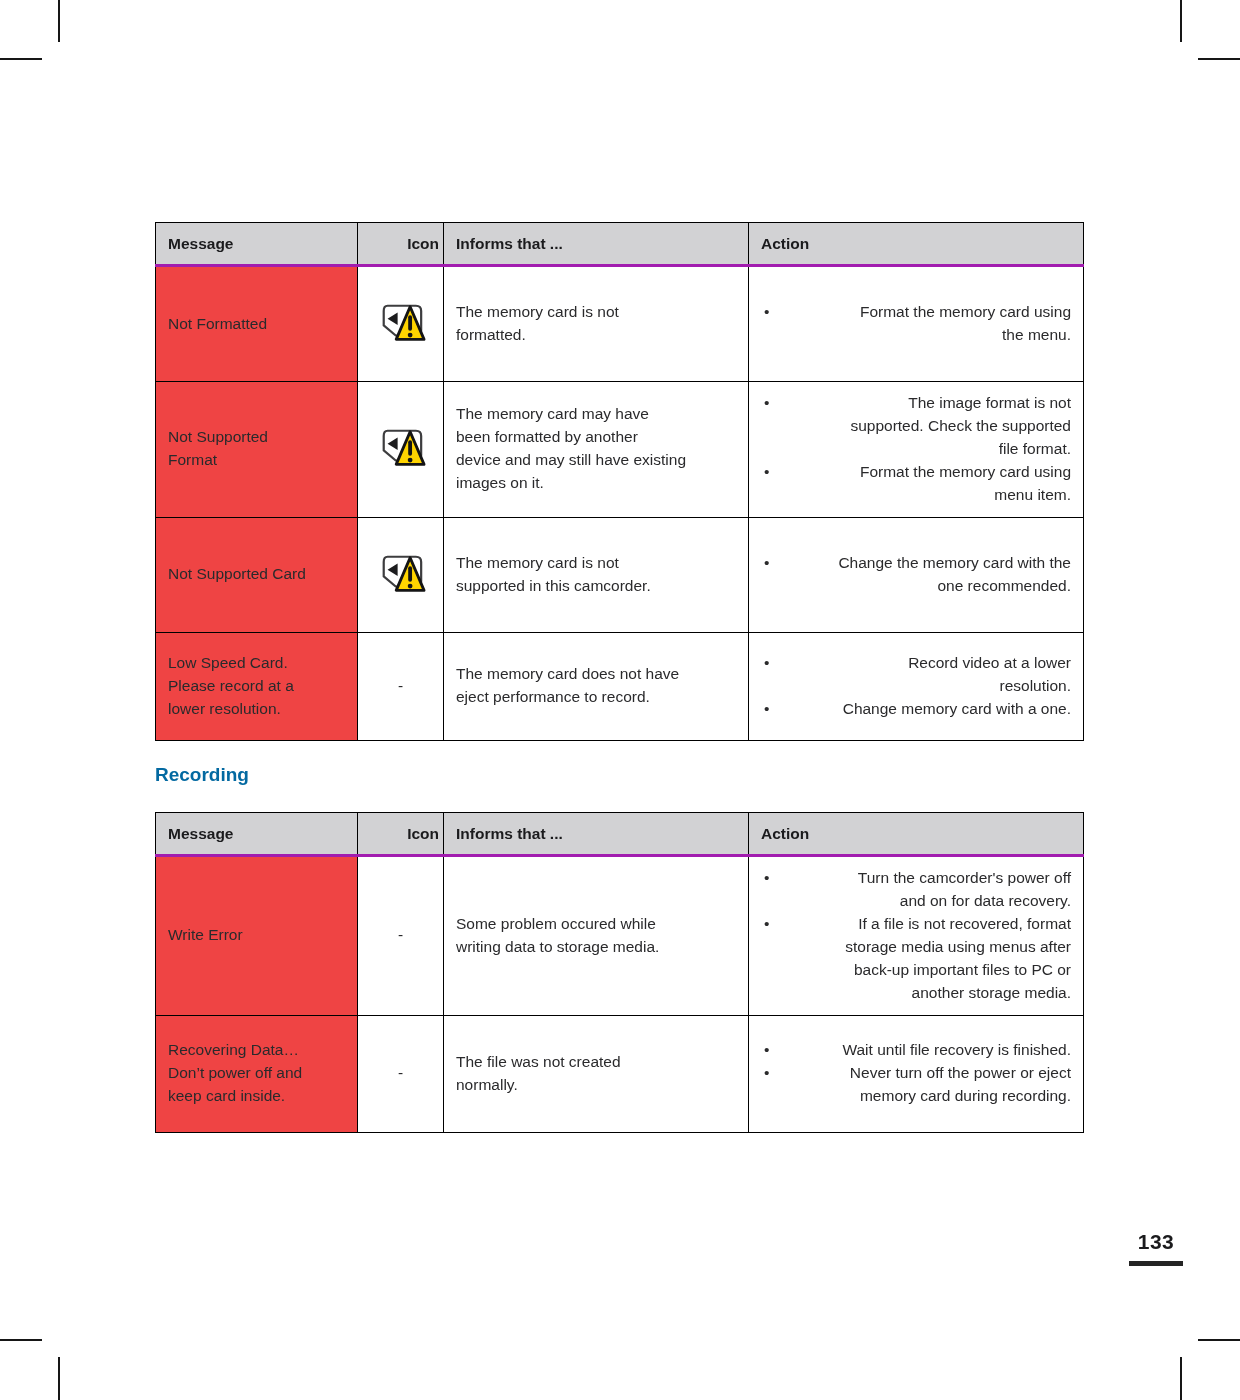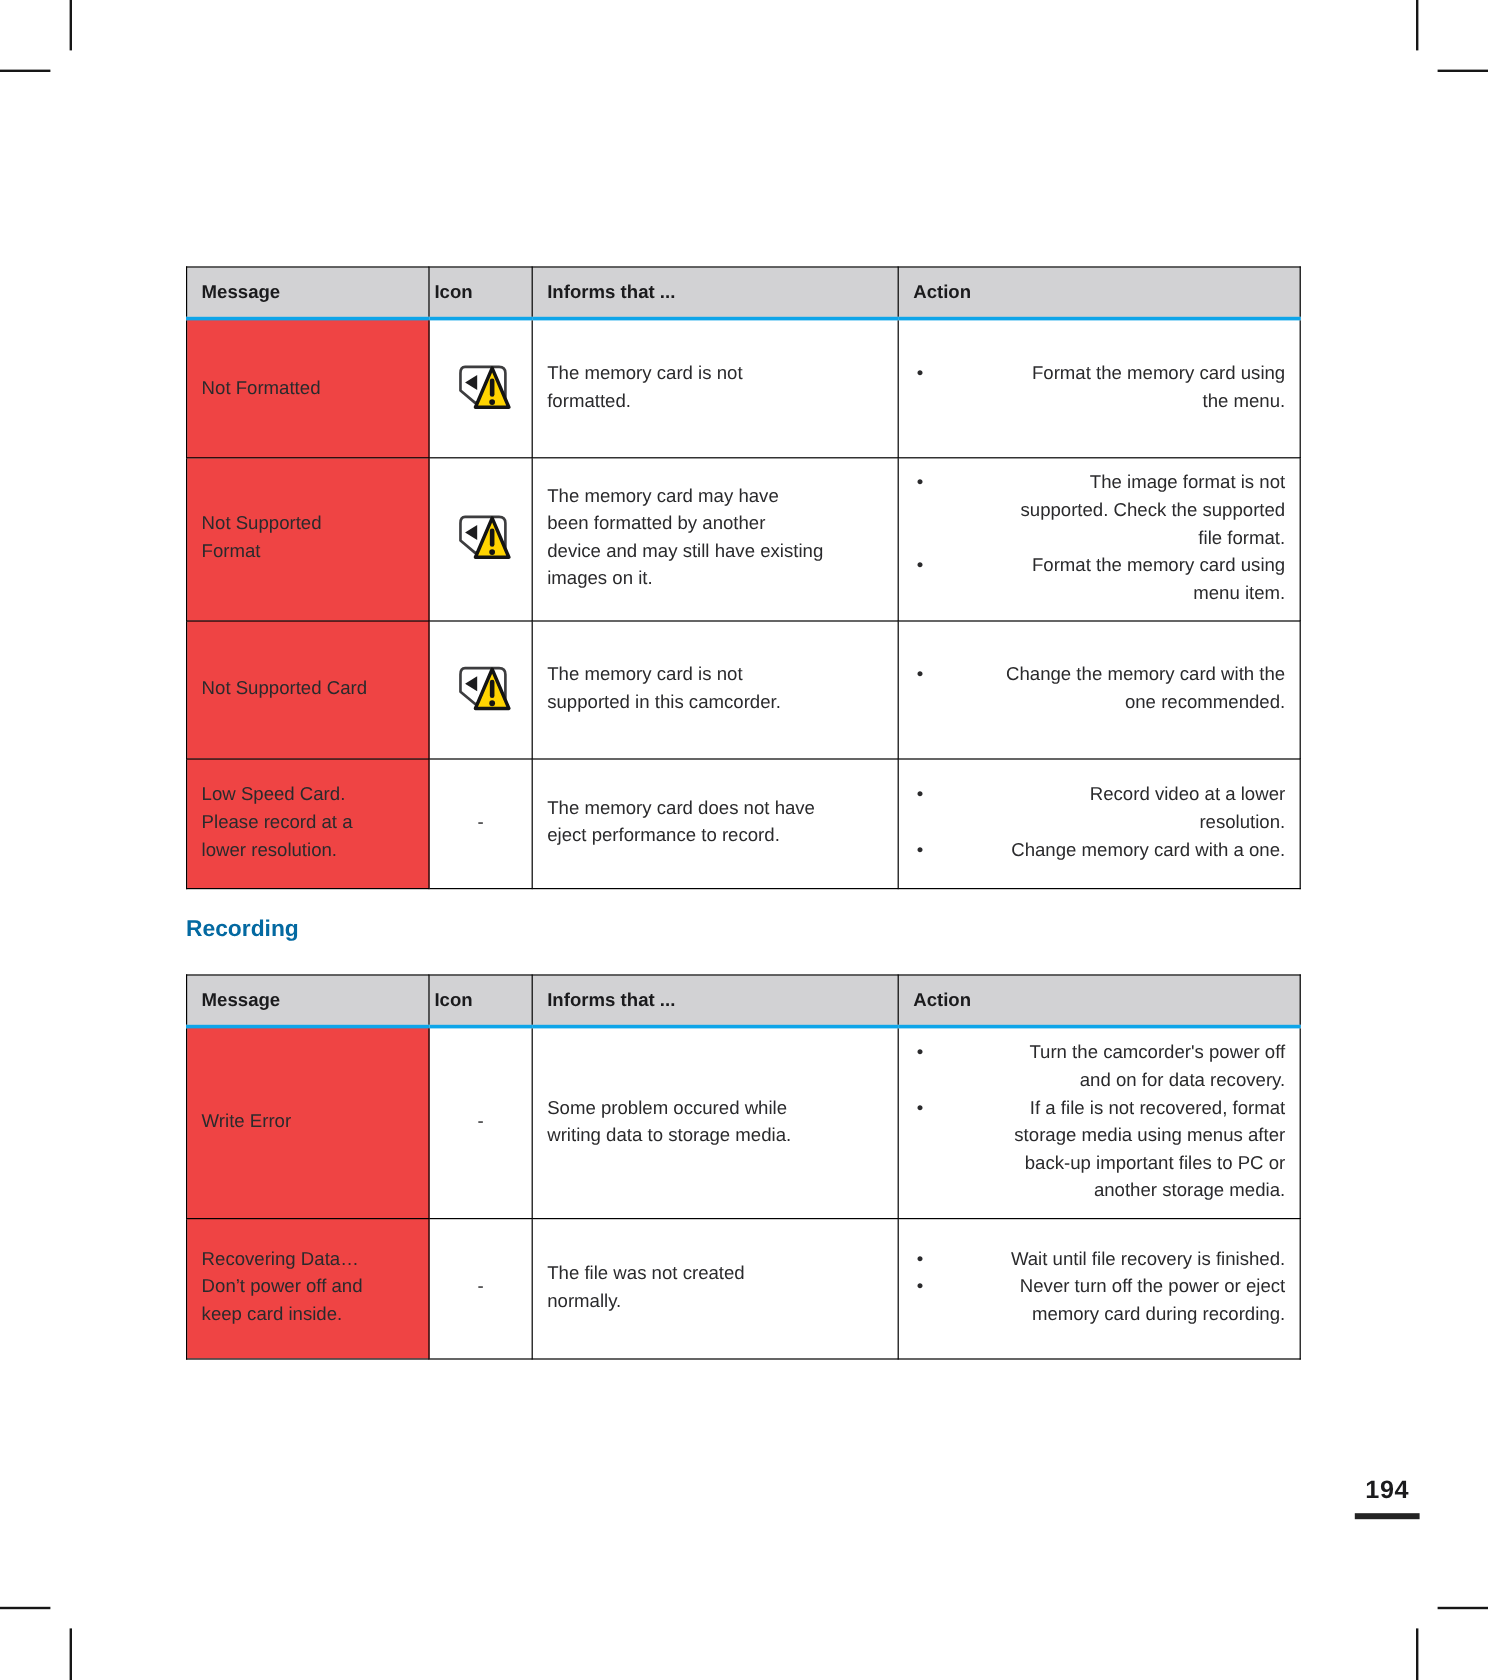--- a/index.html
+++ b/index.html
@@ -18,25 +18,25 @@
   }
   #table1 { top:222px; }
   #table2 { top:812px; }
   col.c-msg    { width:202px; }
   col.c-icon   { width:86px;  }
   col.c-informs{ width:305px; }
   col.c-action { width:335px; }
 
   table.msg-table th, table.msg-table td { border:1px solid #000000; }
   table.msg-table thead th {
-    background:#d2d2d4; border-bottom:3px solid #0ea5e9;
+    background:#d2d2d4; border-bottom:3px solid #a21caf;
     height:41px; font-size:15.5px; font-weight:bold; text-align:left;
     padding:0 12px; color:#1b1b1d; vertical-align:middle;
   }
-  table.msg-table thead th:nth-child(2) { text-align:left; padding:0 4px; }
+  table.msg-table thead th:nth-child(2) { text-align:right; padding:0 4px; }
 
   table.msg-table td {
     font-size:15.5px; line-height:1.48; vertical-align:middle;
     padding:10px 12px; color:#2a2a2c;
   }
   td.msg { background:#ef4444; white-space:pre-line; }
   td.icon-cell { text-align:center; padding:0; }
   td.icon-cell svg { display:block; margin:0 auto; }
   td.informs { white-space:pre-line; }
   td.action { padding-left:12px;text-align:right; }
@@ -218,17 +218,17 @@
               <li>Wait until file recovery is finished.</li>
               <li>Never turn off the power or eject
 memory card during recording.</li>
             </ul>
           </td>
         </tr>
       </tbody>
   </table>
 
   <div id="pageno">
-    <div class="num">194</div>
+    <div class="num">133</div>
     <div class="bar"></div>
   </div>
 
 </div>
 
 </body></html>

